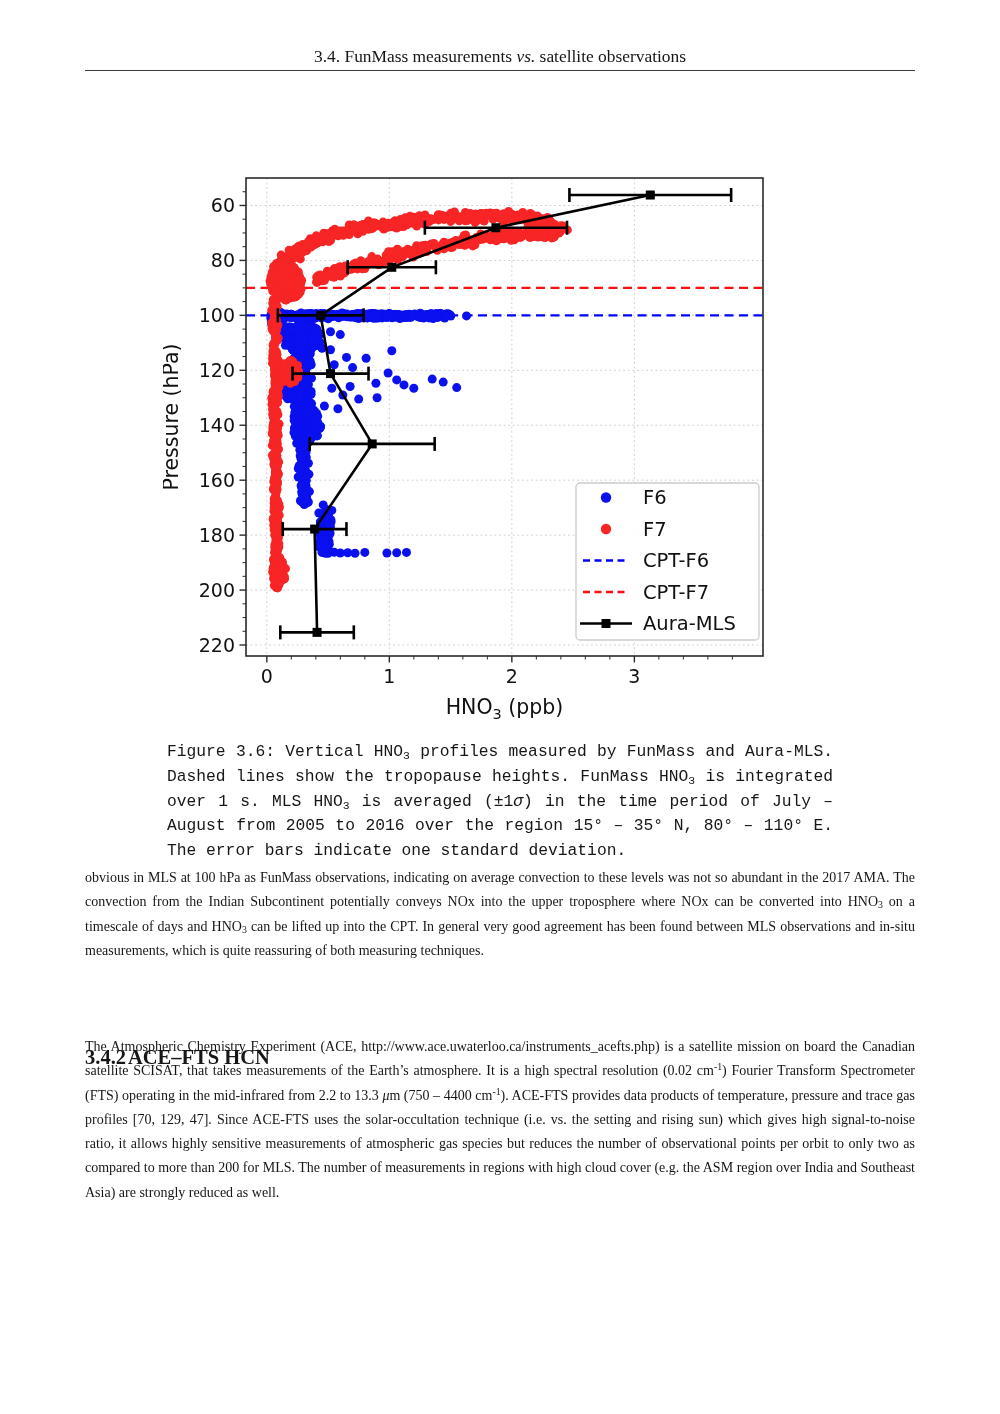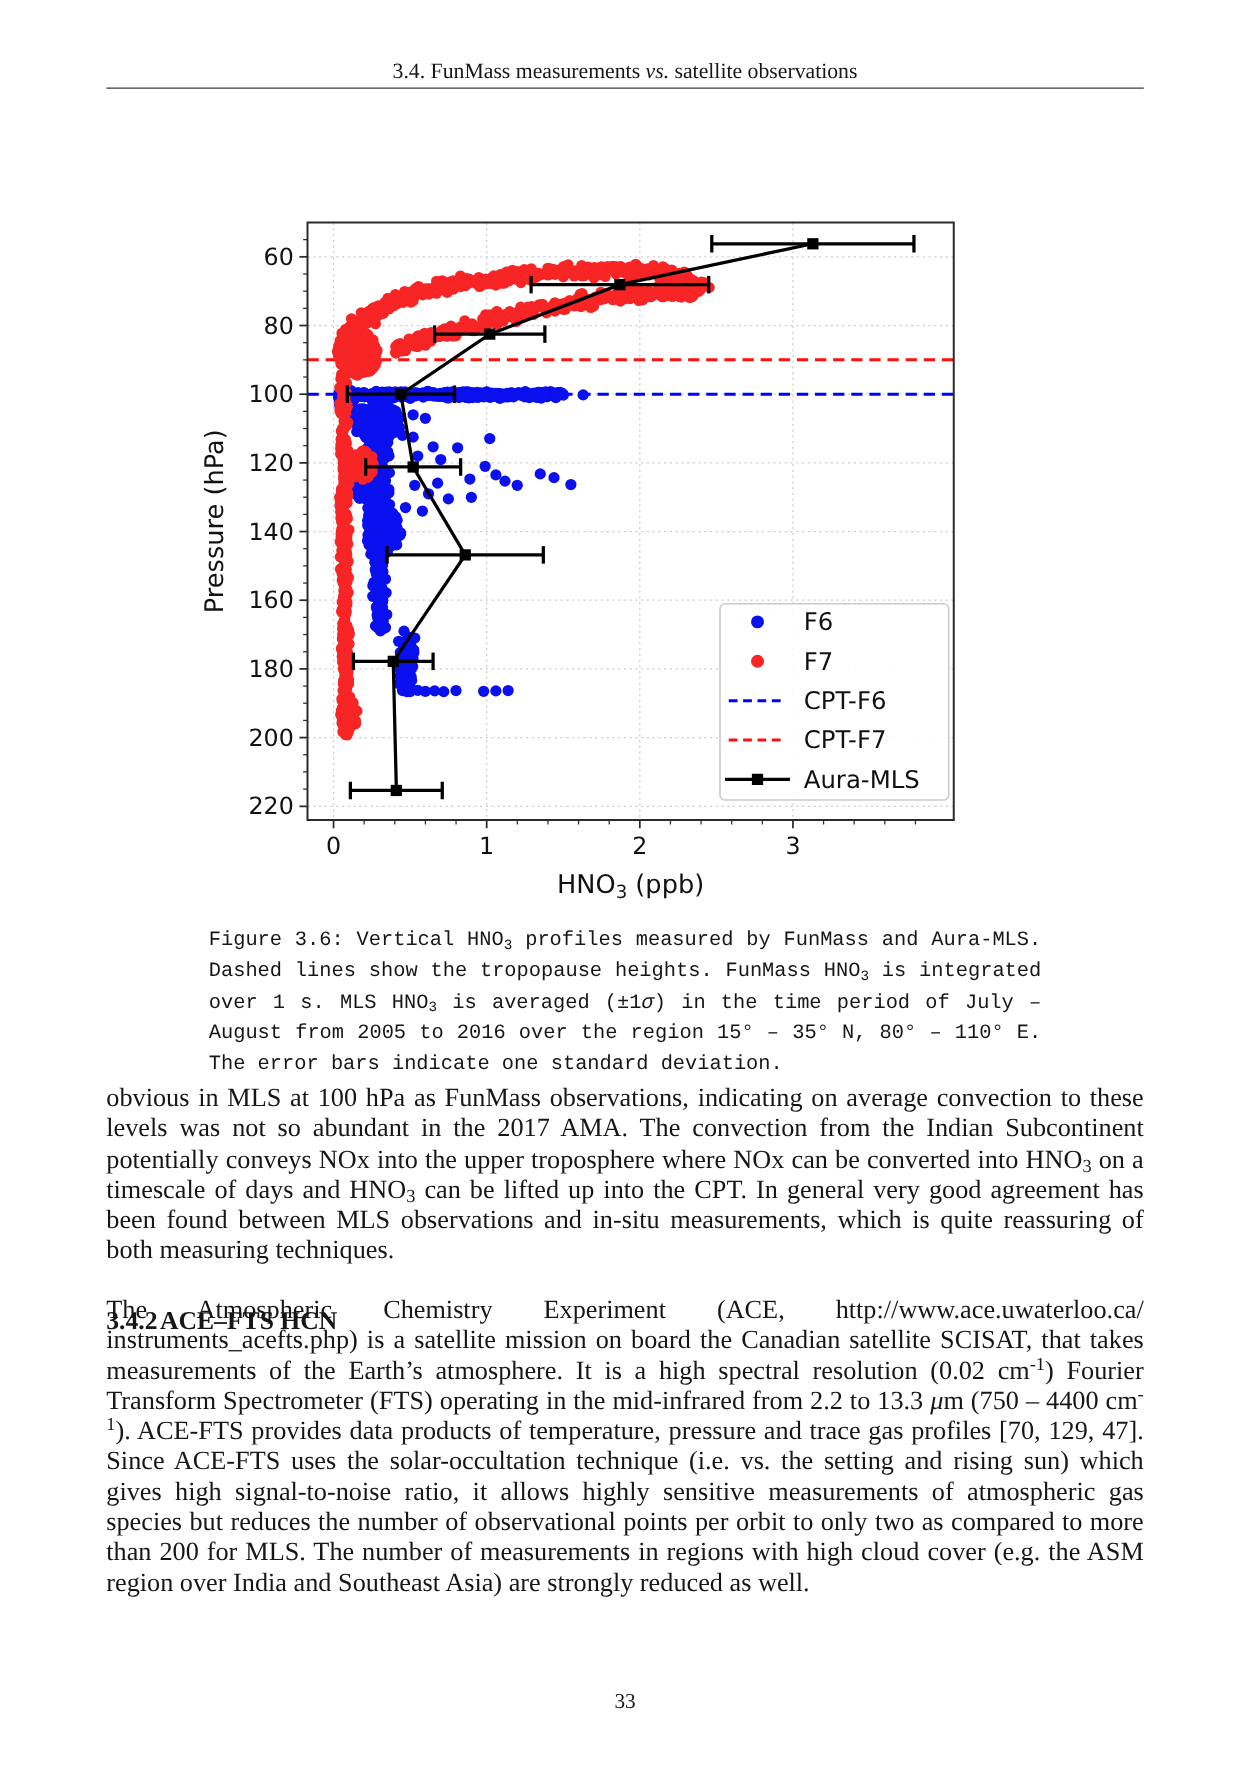--- a/index.html
+++ b/index.html
@@ -3,21 +3,21 @@
 <meta charset="utf-8">
 <style>
   html,body{margin:0;padding:0;background:#ffffff;}
   .page{position:relative;width:1000px;height:1414px;background:#ffffff;overflow:hidden;
         font-family:"Liberation Serif",serif;color:#161616;}
   .runhead{position:absolute;top:46px;left:0;width:100%;text-align:center;font-size:17.4px;}
   .runhead i{font-style:italic;}
   .head-rule{position:absolute;top:70px;left:85px;width:830px;border-top:1.7px solid #3c3c3c;height:0;}
   .figure-wrap{position:absolute;left:163px;top:143px;width:622px;height:600px;}
   .caption{position:absolute;top:740px;left:167px;width:666px;font-size:16.3px;line-height:24.8px;text-align:justify;font-family:Liberation Mono, monospace;}
-  .bodytext{position:absolute;left:85px;width:830px;font-size:21px;line-height:24.3px;text-align:justify;hyphens:none;}
+  .bodytext{position:absolute;left:85px;width:830px;font-size:14px;line-height:24.3px;text-align:justify;hyphens:none;}
   #para1{top:866px;}
   #para2{top:1035px;}
   .secheading{position:absolute;top:1046px;left:85px;font-size:20.5px;font-weight:bold;}
   .secheading .num{margin-right:2px;}
   .pageno{position:absolute;top:1351px;left:0;width:100%;text-align:center;font-size:17px;}
   sub,sup{font-size:70%;line-height:0;}
   sub{vertical-align:-0.25em;}
   sup{vertical-align:0.5em;}
   
   svg text{font-family:"DejaVu Sans",sans-serif;fill:#111111;}
@@ -2982,15 +2982,14 @@
   <div class="caption"><span>Figure 3.6: Vertical HNO</span><sub>3</sub><span> profiles measured by FunMass and Aura-MLS. Dashed lines show the tropopause heights.  FunMass HNO</span><sub>3</sub><span> is integrated over 1 s.  MLS HNO</span><sub>3</sub><span> is averaged (±1</span><i>σ</i><span>) in the time period of July – August from 2005 to 2016 over the region 15° – 35° N, 80° – 110° E. The error bars indicate one standard deviation.</span></div>
 
   <div class="bodytext" id="para1"><span>obvious in MLS at 100 hPa as FunMass observations, indicating on average convection to these levels was not so abundant in the 2017 AMA. The convection from the Indian Subcontinent potentially conveys NOx into the upper troposphere where NOx can be converted into HNO</span><sub>3</sub><span> on a timescale of days and HNO</span><sub>3</sub><span> can be lifted up into the CPT. In general very good agreement has been found between MLS observations and in-situ measurements, which is quite reassuring of both measuring techniques.</span></div>
 
   <div class="secheading">
     <span class="num">3.4.2</span><span>ACE–FTS HCN</span>
   </div>
 
   <div class="bodytext" id="para2"><span>The Atmospheric Chemistry Experiment (ACE, http://www.ace.uwaterloo.ca/​instruments_acefts.php) is a satellite mission on board the Canadian satellite SCISAT, that takes measurements of the Earth’s atmosphere.  It is a high spectral resolution (0.02 cm</span><sup>-1</sup><span>) Fourier Transform Spectrometer (FTS) operating in the mid-infrared from 2.2 to 13.3 </span><i>μ</i><span>m (750 – 4400 cm</span><sup>-1</sup><span>). ACE-FTS provides data products of temperature, pressure and trace gas profiles [70, 129, 47]. Since ACE-FTS uses the solar-occultation technique (i.e. vs. the setting and rising sun) which gives high signal-to-noise ratio, it allows highly sensitive measurements of atmospheric gas species but reduces the number of observational points per orbit to only two as compared to more than 200 for MLS. The number of measurements in regions with high cloud cover (e.g. the ASM region over India and Southeast Asia) are strongly reduced as well.</span></div>
 
-  <div class="pageno">33</div>
 
 </div>
 
 </body></html>

